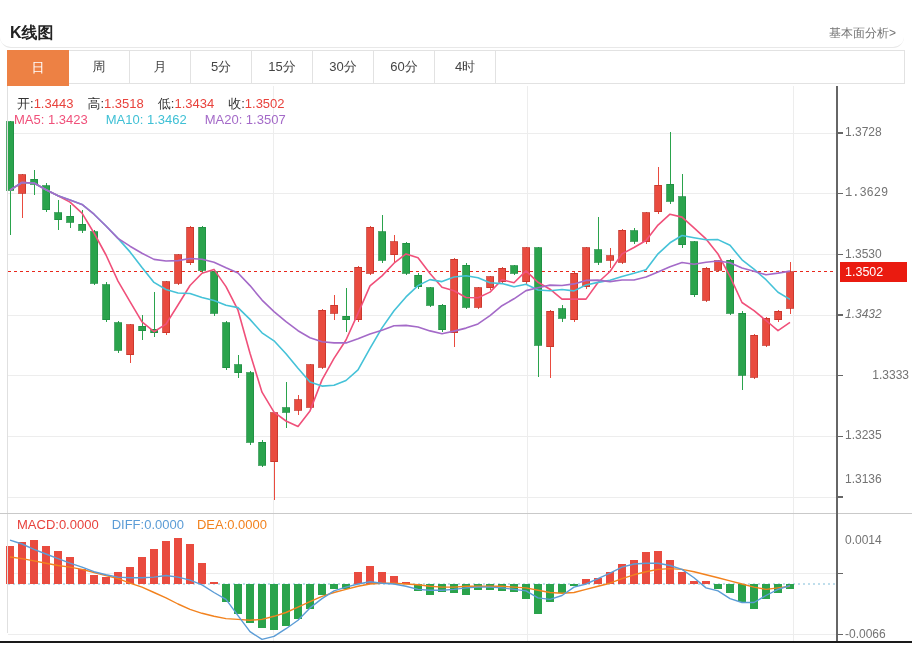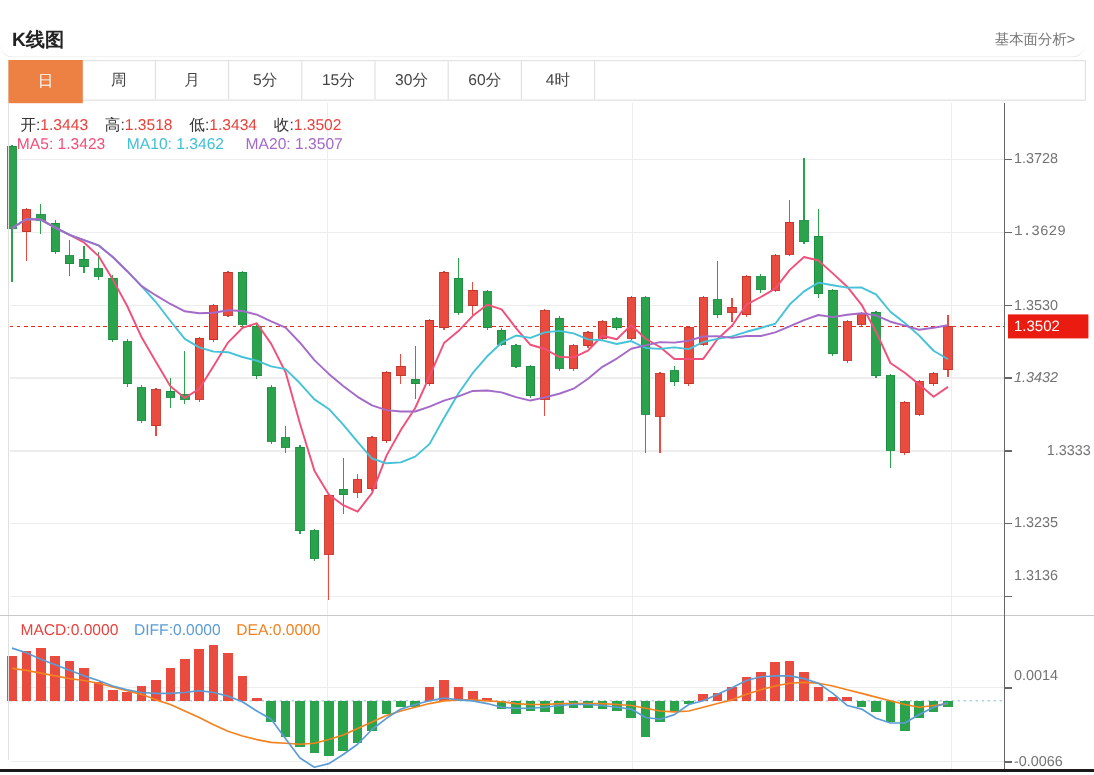--- a/index.html
+++ b/index.html
@@ -280,16 +280,16 @@
 <div class="legend" id="ma-legend" style="left:14px;top:112px;"><span class="lg-item" style="margin-right: 18px;"><span style="color: rgb(240, 80, 122);">MA5:</span><span style="color: rgb(240, 80, 122);"> 1.3423</span></span><span class="lg-item" style="margin-right: 18px;"><span style="color: rgb(63, 192, 213);">MA10:</span><span style="color: rgb(63, 192, 213);"> 1.3462</span></span><span class="lg-item" style="margin-right: 18px;"><span style="color: rgb(164, 106, 200);">MA20:</span><span style="color: rgb(164, 106, 200);"> 1.3507</span></span></div>
 <div class="legend" id="macd-legend" style="left:17px;top:517px;"><span class="lg-item" style="margin-right: 13px;"><span style="color: rgb(232, 66, 60);">MACD:</span><span style="color: rgb(232, 66, 60);">0.0000</span></span><span class="lg-item" style="margin-right: 13px;"><span style="color: rgb(91, 156, 214);">DIFF:</span><span style="color: rgb(91, 156, 214);">0.0000</span></span><span class="lg-item" style="margin-right: 13px;"><span style="color: rgb(242, 130, 30);">DEA:</span><span style="color: rgb(242, 130, 30);">0.0000</span></span></div>
 <div id="ylabels">
     <div class="ylab" style="top: 125px;">1.3728</div>
     <div class="ylab" style="top: 185.872px; font-family: Liberation Mono, monospace;">1.3629</div>
     <div class="ylab" style="top: 247px;">1.3530</div>
     <div class="ylab" style="top: 307px; font-style: italic;">1.3432</div>
     <div class="ylab" style="top: 367.872px; text-align: right;">1.3333</div>
     <div class="ylab" style="top: 428.128px;">1.3235</div>
     <div class="ylab" style="top: 472px;">1.3136</div>
-    <div class="ylab" style="top: 556px;">0.0014</div>
+    <div class="ylab" style="top: 533px;">0.0014</div>
     <div class="ylab" style="top: 626.82px;">-0.0066</div>
   </div>
 <div class="price-tag" style="top: 261.959px;">1.3502</div>
 
 </body></html>

